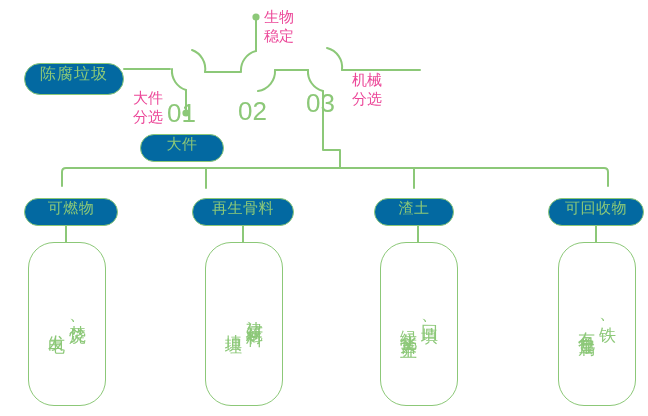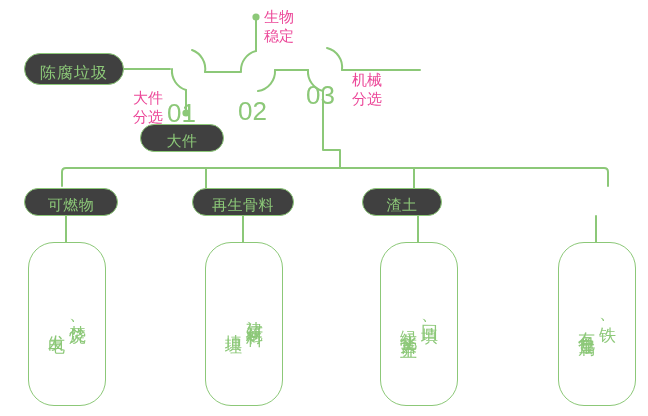--- a/index.html
+++ b/index.html
@@ -29,26 +29,27 @@
     white-space: pre;
     letter-spacing: 0px;
   }
   .pill {
     position: absolute;
     box-sizing: border-box;
     border: 1.6px solid #8cc878;
     border-radius: 999px;
     color: #8cc878;
     display: flex;
-    align-items: flex-end;
+    align-items: flex-start;
     justify-content: center;
     font-size: 16px;
     letter-spacing: 1px;
-    background: #404040;
+    background: #0369a1;
     white-space: nowrap;
+    margin-top: 10px;
   }
   .pill.small { font-size: 15px; letter-spacing: 0.5px; }
   .stage-num {
     position: absolute;
     color: #8cc878;
     font-size: 26px;
     letter-spacing: 0px;
     font-weight: 400;
     margin-top: 44px;
   }
@@ -125,42 +126,45 @@
   <div class="pill" style="left:24px; top:53px; width:100px; height:32px;">
     <span>陈腐垃圾</span>
   </div>
 
   <div class="stage-num" style="left:167px; top:54px;">
     <span>01</span>
   </div>
   <div class="stage-num" style="left:238px; top:52px;">
     <span>02</span>
   </div>
-  <div class="stage-num" style="left:306px; top:36px;">
+  <div class="stage-num" style="left:306px; top:44px;">
     <span>03</span>
   </div>
 
   <div class="lbl" style="left:264px; top:7px;"><span>生物</span><br><span>稳定</span></div>
 
   <div class="lbl" style="left:133px; top:88px; text-align:right;"><span>大件</span><br><span>分选</span></div>
 
   <div class="lbl" style="left:352px; top:70px;"><span>机械</span><br><span>分选</span></div>
 
   <div class="pill small" style="left:140px; top:124px; width:84px; height:28px;">
     <span>大件</span>
   </div>
 
   <div class="pill small" style="left:192px; top:188px; width:102px; height:28px;">
     <span>再生骨料</span>
   </div>
   <div class="pill small" style="left:24px; top:188px; width:94px; height:28px;">
     <span>可燃物</span>
   </div>
-  <div class="pill small" style="left:362px; top:188px; width:80px; height:28px;">
+  <div class="pill small" style="left:374px; top:188px; width:80px; height:28px;">
     <span>渣土</span>
+  </div>
+  <div class="pill small" style="left:548px; top:188px; width:96px; height:28px;">
+    <span>可回收物</span>
   </div>
 
   <div class="vbox" style="left:28px; top:242px; width:78px; height:164px;">
     <div class="vtext"><span>焚烧、</span><br><span>发电</span></div>
   </div>
 
   <div class="vbox" style="left:205px; top:242px; width:78px; height:164px;">
     <div class="vtext"><span>建筑材料、</span><br><span>填埋</span></div>
   </div>
 

